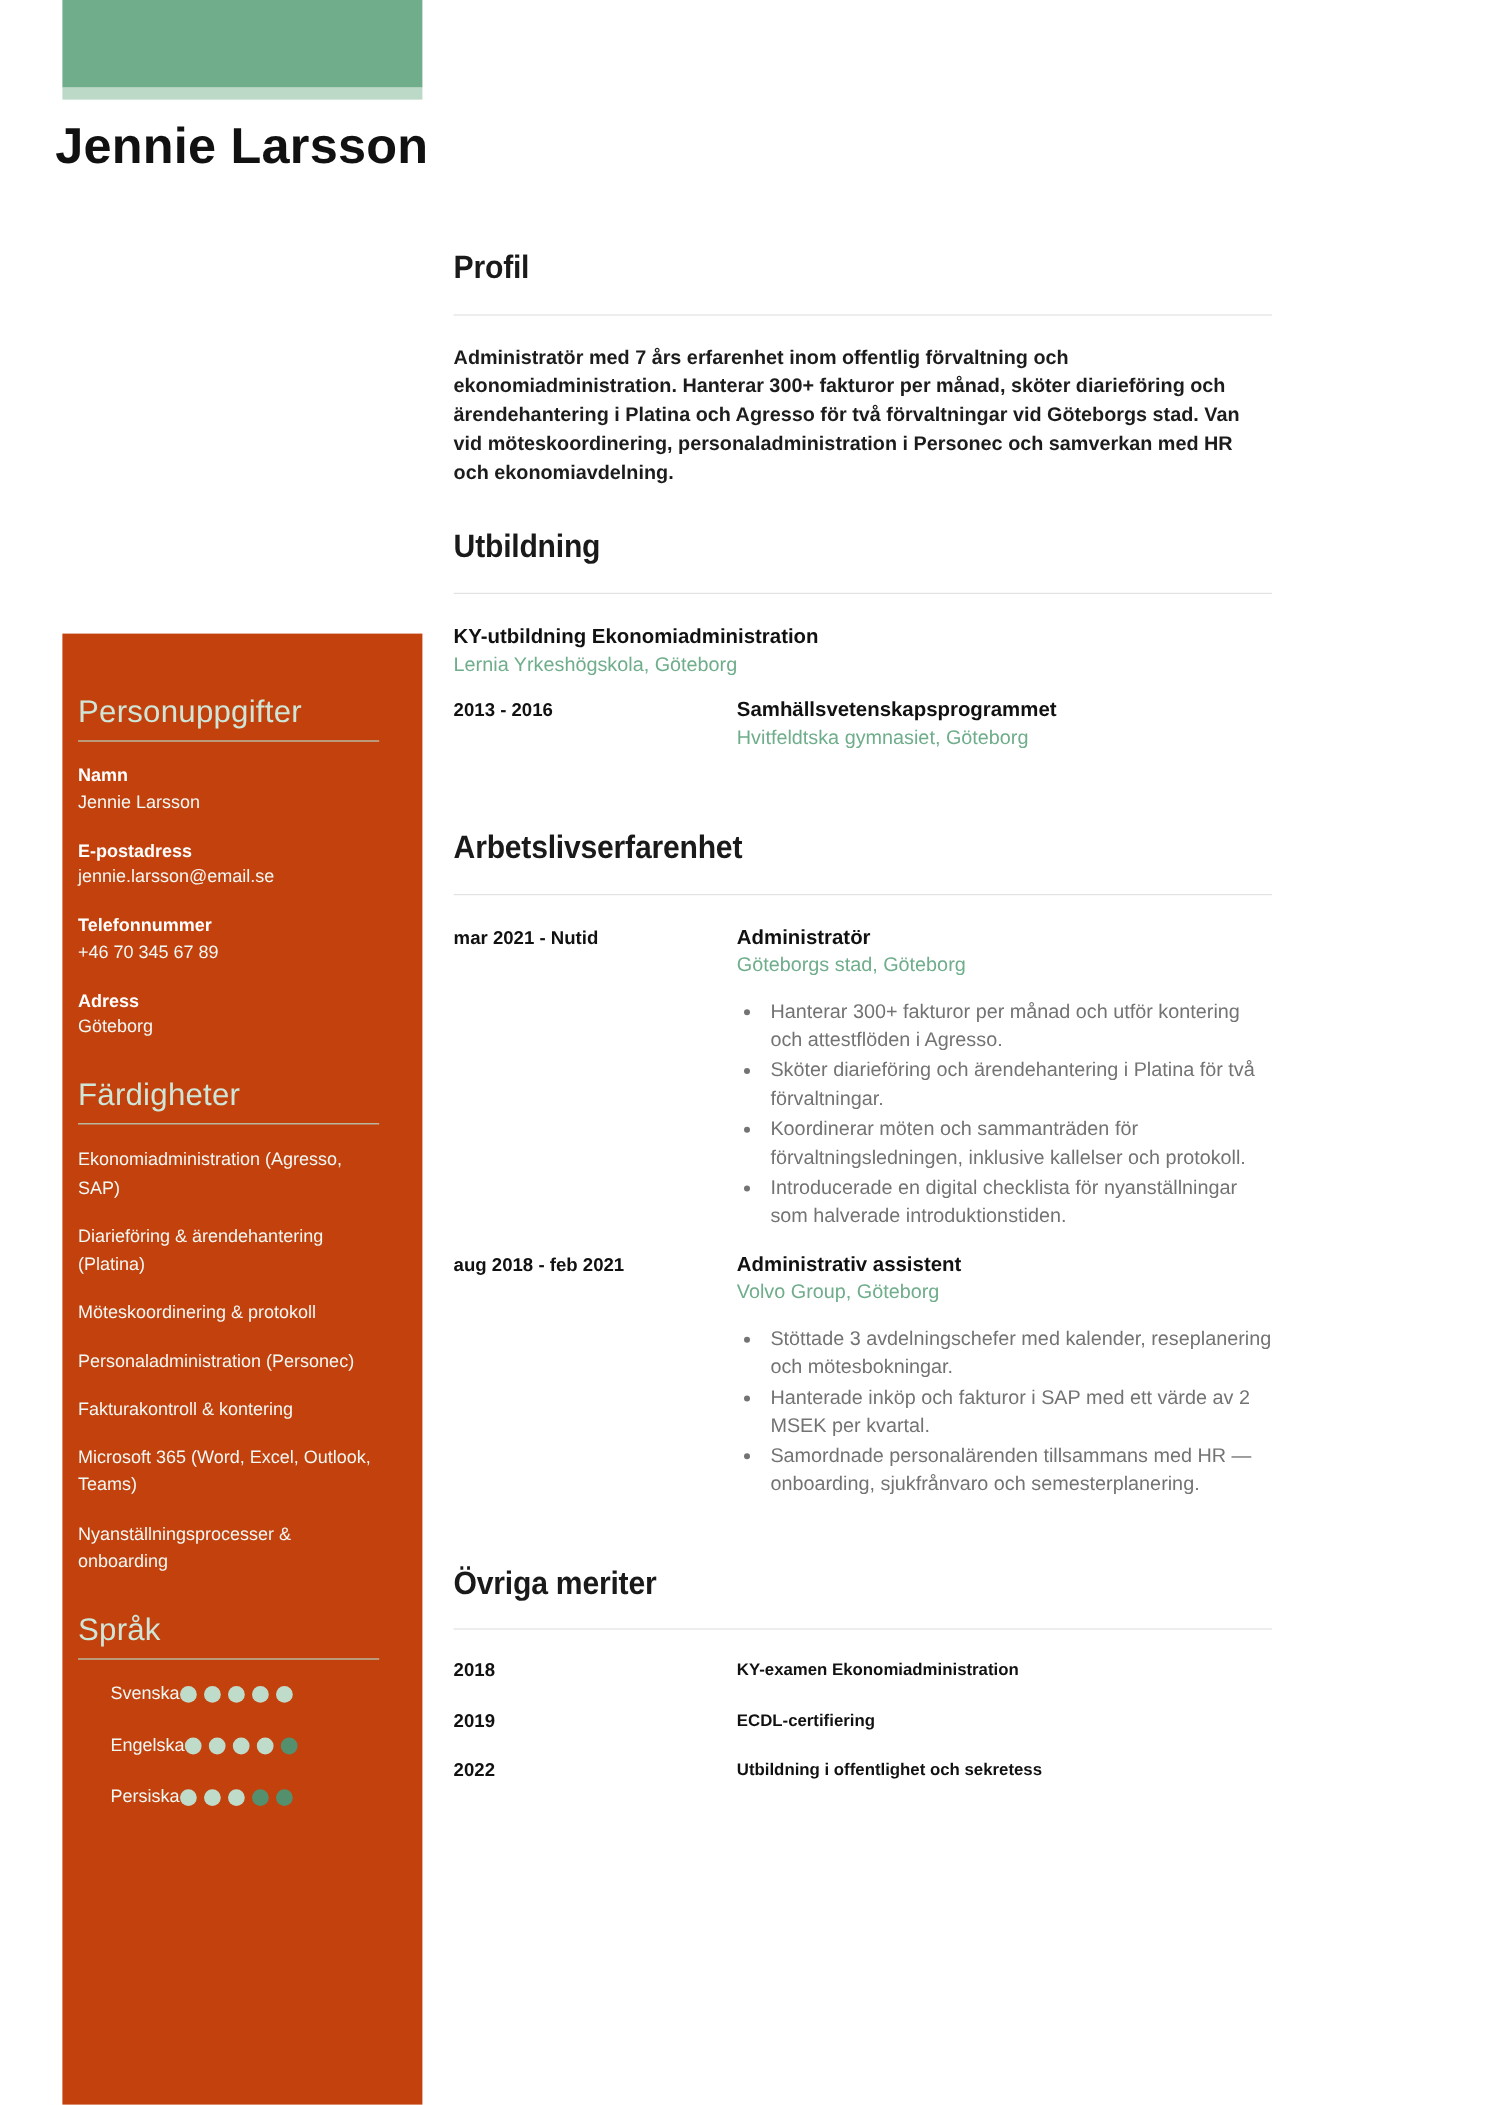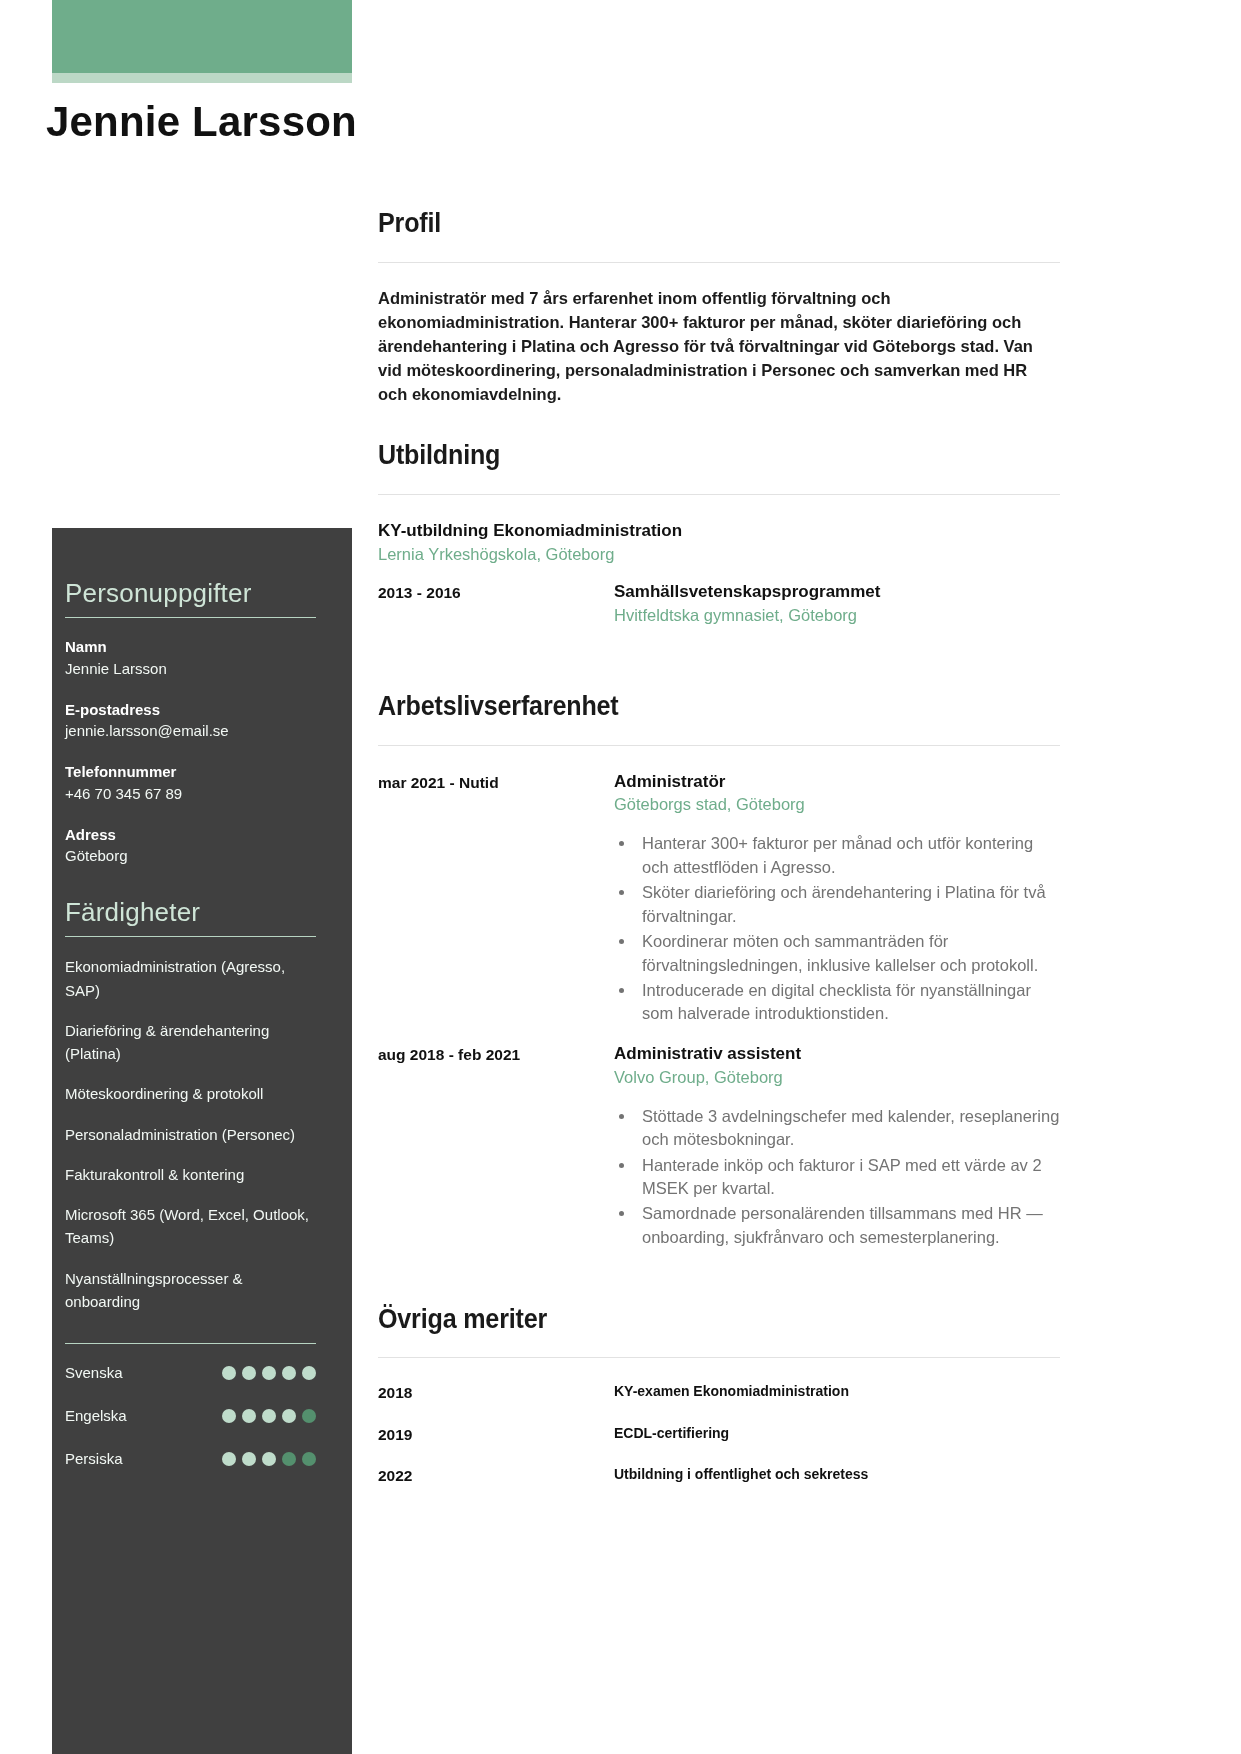--- a/index.html
+++ b/index.html
@@ -46,21 +46,21 @@
     white-space: nowrap;
   }
 
   
   .sidebar {
     position: absolute;
     left: 52px;
     top: 528px;
     width: 300px;
     height: 1226px;
-    background: #404040;
+    background: #c2410c;
     box-sizing: border-box;
     padding: 50px 36px 0 13px;
   }
   .side-section-title {
     font-size: 26px;
     font-weight: normal;
     color: #CFE5D7;
     line-height: 1.2;
     letter-spacing: 0.2px;
     padding-bottom: 8px;
@@ -90,22 +90,22 @@
   .skill {
     font-size: 15px;
     color: #F2F8F4;
     line-height: 1.55;
     margin-bottom: 17px;
   }
 
   .lang-row {
     display: flex;
     align-items: center;
-    justify-content: space-between;
     margin-bottom: 22px;
+    margin-left: 27px;
   }
   .lang-name {
     font-size: 15px;
     color: #F2F8F4;
     line-height: 1.4;
   }
   .dots { display: flex; gap: 6px; }
   .dot {
     width: 14px;
     height: 14px;
@@ -247,20 +247,21 @@
         <div class="skill">Diarieföring &amp; ärendehantering (Platina)</div>
         <div class="skill">Möteskoordinering &amp; protokoll</div>
         <div class="skill">Personaladministration (Personec)</div>
         <div class="skill">Fakturakontroll &amp; kontering</div>
         <div class="skill">Microsoft 365 (Word, Excel, Outlook, Teams)</div>
         <div class="skill">Nyanställningsprocesser &amp; onboarding</div>
       </div>
   </section>
 
   <section class="side-group">
+    <div class="side-section-title">Språk</div>
     <div class="side-rule"></div>
     <div id="language-list">
         <div class="lang-row">
           <div class="lang-name">Svenska</div>
           <div class="dots">
             <span class="dot"></span>
             <span class="dot"></span>
             <span class="dot"></span>
             <span class="dot"></span>
             <span class="dot"></span>

